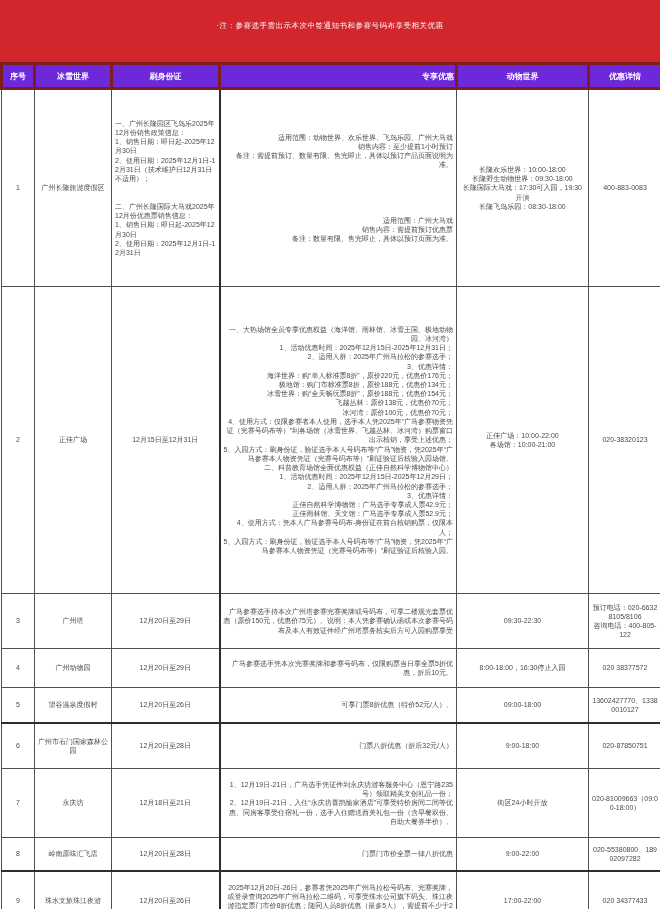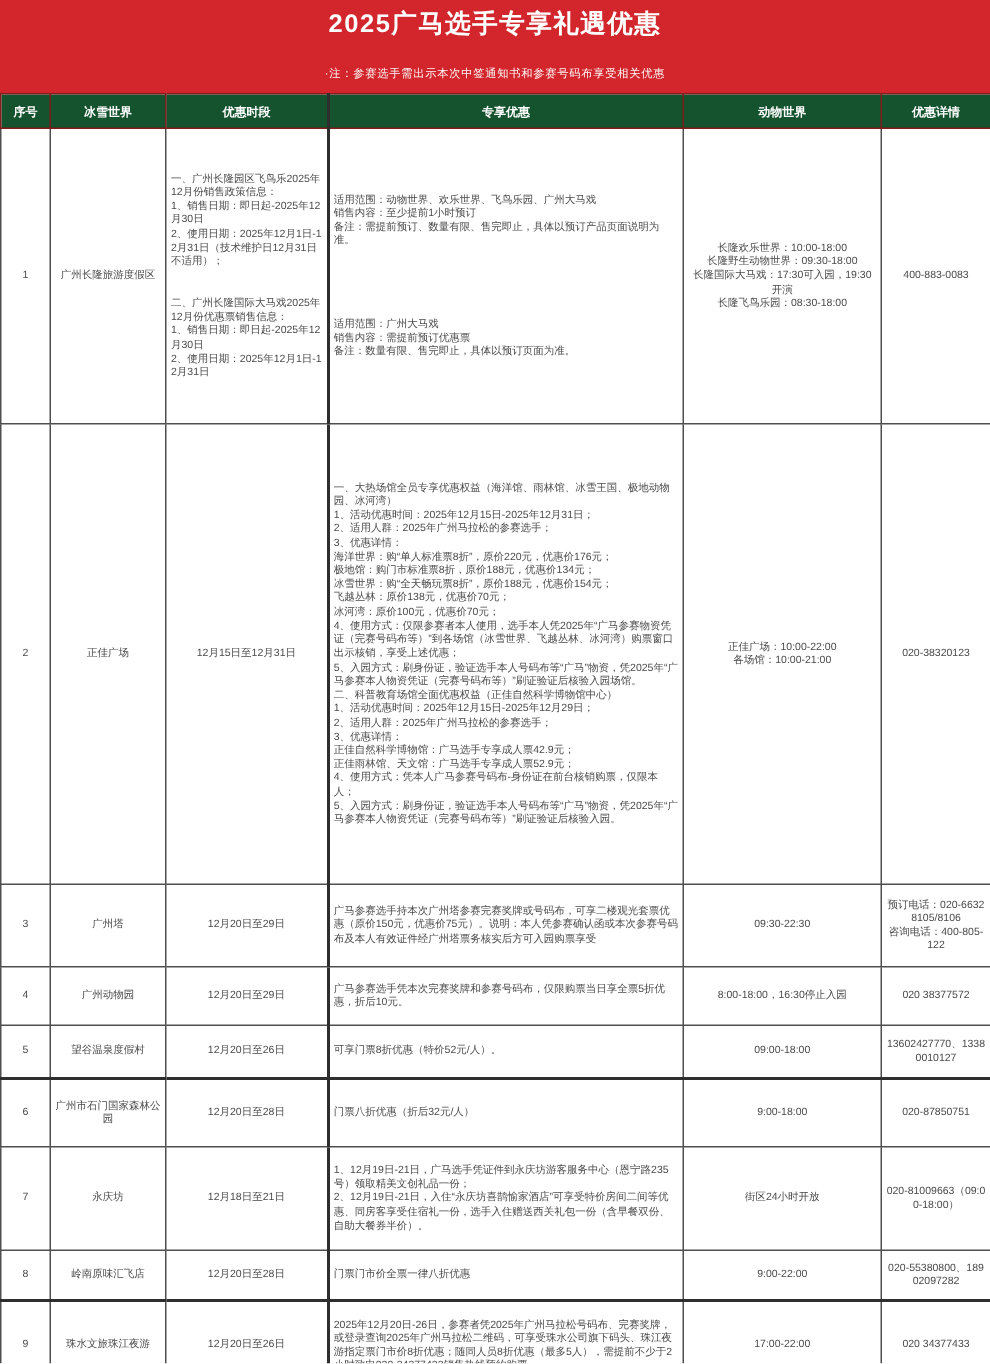--- a/index.html
+++ b/index.html
@@ -5,56 +5,55 @@
   html,body{margin:0;padding:0;background:#ffffff;}
   .page{position:relative;width:660px;height:909px;overflow:hidden;background:#ffffff;
         font-family:"Liberation Sans",sans-serif;}
   .banner{background:#d2262c;color:#ffffff;text-align:center;padding-top:5px;height:57px;}
   .t1{font-size:17px;font-weight:bold;letter-spacing:1px;line-height:1.35;}
   .t2{font-size:15px;font-weight:bold;letter-spacing:1px;line-height:1.3;}
   .note{font-size:7.5px;margin-top:16px;opacity:.96;letter-spacing:.5px;}
   table{border-collapse:collapse;table-layout:fixed;width:660px;}
   col.c1{width:33px}col.c2{width:77px}col.c3{width:108px}
   col.c4{width:237px}col.c5{width:132px}col.c6{width:73px}
-  thead th{background:#14532d;color:#ffffff;font-size:8px;font-weight:bold;height:22px;
-           border:1px solid #7f1d1d;padding:0 1px;}
+  thead th{background:#6d28d9;color:#ffffff;font-size:8px;font-weight:bold;height:22px;
+           border:3px solid #7f1d1d;padding:0 1px;}
   td{border:1px solid #4f4f4f;font-size:7px;color:#4a4a4a;padding:2px 3px;
      vertical-align:middle;text-align:center;white-space:pre-line;line-height:1.32;
      word-break:break-all;}
   td.offer,td.period-long{text-align:left;}
-  th.b-thick,td.b-thick{border-left-width:2px;border-left-color:#2e2e2e;}
+  th.b-thick,td.b-thick{border-left-width:2px;border-left-color:#2e2e2e;text-align:right;}
   tr.thick-top td{border-top-width:2px;border-top-color:#2e2e2e;}
   tr.r1 td{height:192px} tr.r2 td{height:302px} tr.r3 td{height:50px}
   tr.r4 td{height:34px}  tr.r5 td{height:30px}  tr.r6 td{height:40px}
   tr.r7 td{height:64px}  tr.r8 td{height:28px}  tr.r9 td{height:54px}
 </style>
 </head>
 <body>
 
 <div class="page">
 
   <div class="banner">
-    <div class="t1">2025广马选手专享礼遇优惠</div>
     <div class="note">·注：参赛选手需出示本次中签通知书和参赛号码布享受相关优惠</div>
   </div>
 
   <table>
     <colgroup>
       <col class="c1">
         <col class="c2">
         <col class="c3">
         <col class="c4">
         <col class="c5">
         <col class="c6">
     </colgroup>
     <thead>
       <tr>
         <th>序号</th>
         <th>冰雪世界</th>
-        <th>优惠时段</th>
+        <th>刷身份证</th>
         <th class="b-thick">专享优惠</th>
         <th>动物世界</th>
         <th>优惠详情</th>
       </tr>
     </thead>
     <tbody>
       <tr class="r1">
         <td>1</td>
         <td>广州长隆旅游度假区</td>
         <td class="period-long">一、广州长隆园区飞鸟乐2025年12月份销售政策信息：

